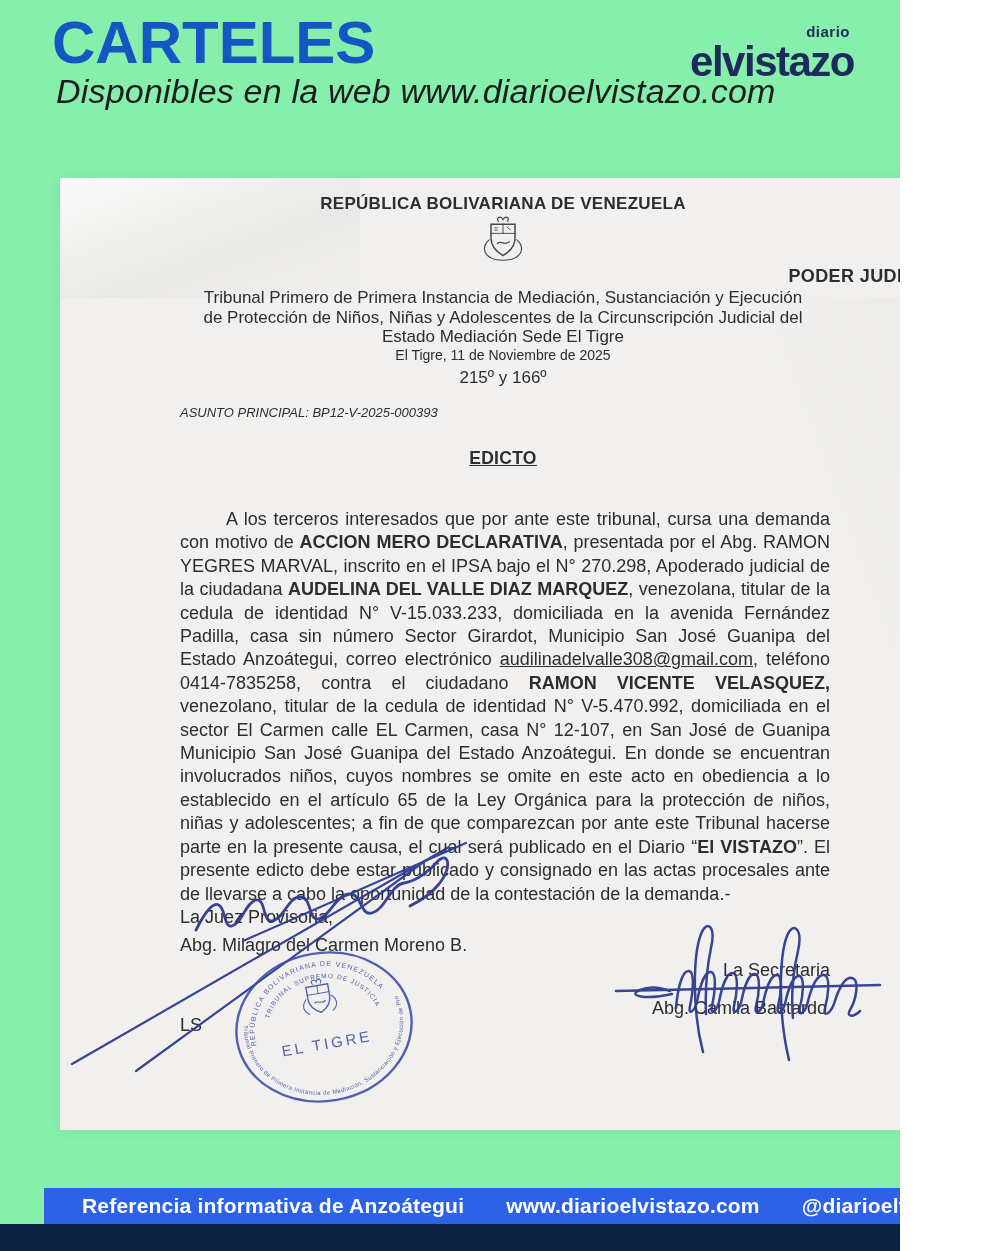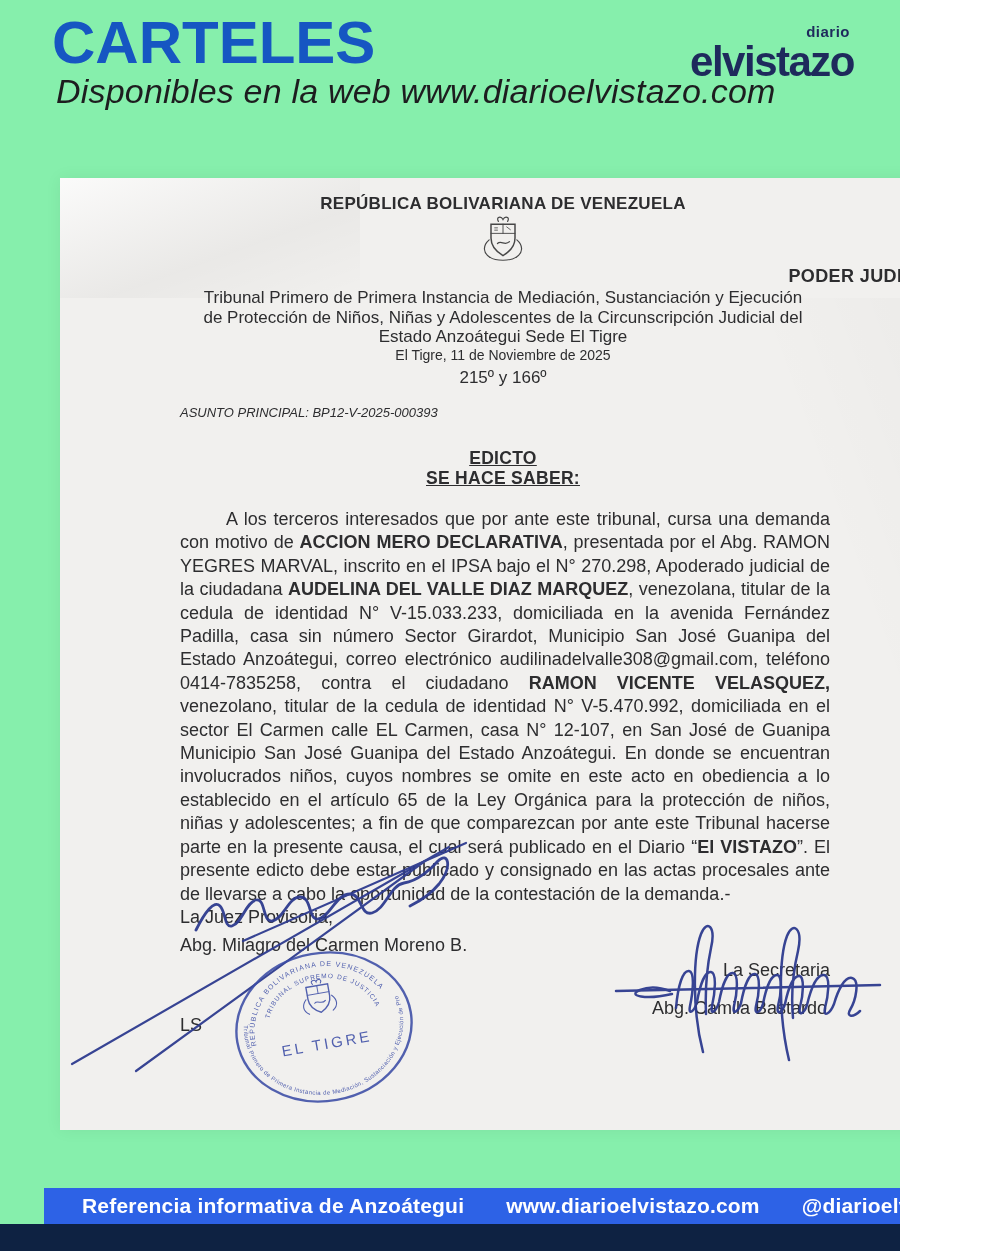--- a/index.html
+++ b/index.html
@@ -42,21 +42,21 @@
   .t-years{top:190px;font-size:17px;}
   .t-asunto{position:absolute;left:120px;top:227px;font-size:13px;font-style:italic;}
   .t-edicto{top:270px;font-size:17.5px;font-weight:bold;text-decoration:underline;letter-spacing:0.3px;}
   .t-saber{top:290px;font-size:17.5px;font-weight:bold;text-decoration:underline;letter-spacing:0.3px;}
   .doc-body{
     position:absolute;left:120px;top:330px;width:650px;
     font-size:18px;line-height:23.4px;text-align:justify;
   }
   .doc-body .indent{display:inline-block;width:46px;}
   .seg-b{font-weight:bold;}
-  .seg-u{}
+  .seg-u{text-decoration:underline;}
   .judge-line{margin-top:0;}
   .label-abs{position:absolute;font-size:18px;}
   .l-judge{left:120px;top:757px;}
   .l-ls{left:120px;top:837px;}
   .l-sec-title{left:663px;top:782px;}
   .l-sec-name{left:592px;top:820px;}
   
   .ink-overlay{position:absolute;left:0;top:0;width:1001px;height:1251px;pointer-events:none;}
   
   .footer-blue{
@@ -101,30 +101,29 @@
         <path d="M 15 2 C 22 8 22 16 14 21" stroke-width="1.3"></path>
         <path d="M -14 21 C -8 25 8 25 14 21" stroke-width="1.1"></path>
       </svg>
     </div>
 
     <div class="doc-center t-poder" style="position:absolute;">PODER JUDICIAL</div>
 
     <div class="doc-center t-tribunal" style="position:absolute;">
       <div>Tribunal Primero de Primera Instancia de Mediación, Sustanciación y Ejecución</div>
       <div>de Protección de Niños, Niñas y Adolescentes de la Circunscripción Judicial del</div>
-      <div>Estado Anzoátegui Sede El Tigre</div>
+      <div>Estado Mediación Sede El Tigre</div>
     </div>
 
     <div class="doc-center t-date" style="position:absolute;">El Tigre, 11 de Noviembre de 2025</div>
     <div class="doc-center t-years" style="position:absolute;">215º y 166º</div>
 
     <div class="t-asunto">ASUNTO PRINCIPAL: BP12-V-2025-000393</div>
 
     <div class="doc-center t-edicto" style="position:absolute;">EDICTO</div>
-    <div class="doc-center t-saber" style="position:absolute;">SE HACE SABER:</div>
 
     <div class="doc-body">
       <p style="margin:0;"><span class="indent"></span><span>A los terceros interesados que por ante este tribunal, cursa una demanda con motivo de </span><span class="seg-b">ACCION MERO DECLARATIVA</span><span>, presentada por el Abg. RAMON YEGRES MARVAL, inscrito en el IPSA bajo el N° 270.298, Apoderado judicial de la ciudadana </span><span class="seg-b">AUDELINA DEL VALLE DIAZ MARQUEZ</span><span>, venezolana, titular de la cedula de identidad N° V-15.033.233, domiciliada en la avenida  Fernández Padilla, casa sin número Sector Girardot, Municipio San José Guanipa del Estado Anzoátegui, correo electrónico </span><span class="seg-u">audilinadelvalle308@gmail.com</span><span>, teléfono 0414-7835258, contra el ciudadano </span><span class="seg-b">RAMON VICENTE VELASQUEZ,</span><span> venezolano, titular de la cedula de identidad N° V-5.470.992, domiciliada en el sector El Carmen calle EL Carmen, casa N° 12-107, en San José de Guanipa Municipio San José Guanipa del Estado Anzoátegui.  En donde se encuentran involucrados niños, cuyos nombres se omite en este acto en obediencia a lo establecido en el artículo 65 de la Ley Orgánica para la protección de niños, niñas y adolescentes; a fin de que comparezcan por ante este Tribunal hacerse parte en la presente causa, el cual será publicado en el  Diario “</span><span class="seg-b">El VISTAZO</span><span>”. El presente edicto debe estar publicado y consignado en las actas procesales ante de llevarse a cabo la oportunidad de la contestación de la demanda.-</span></p>
       <div class="judge-line">La Juez Provisoria,</div>
     </div>
 
     <div class="label-abs l-judge">Abg. Milagro del Carmen Moreno B.</div>
     <div class="label-abs l-ls">LS</div>
     <div class="label-abs l-sec-title">La Secretaria</div>
     <div class="label-abs l-sec-name">Abg. Camila Bastardo</div>

